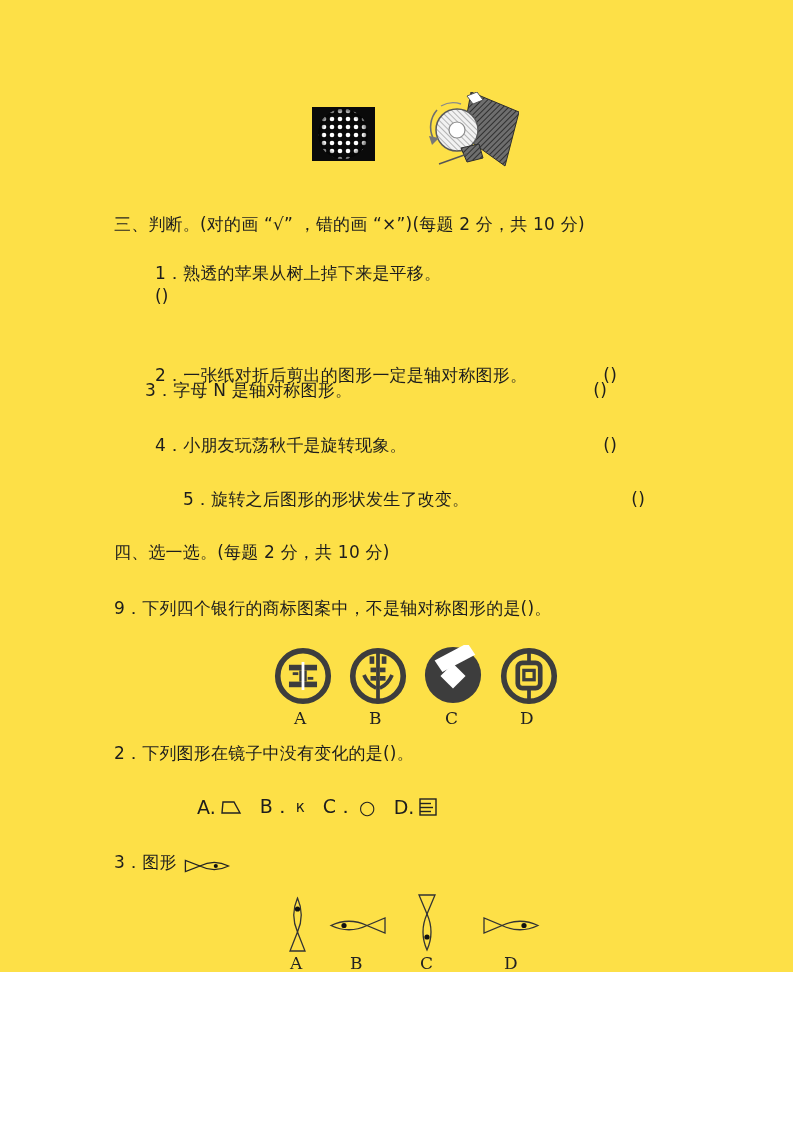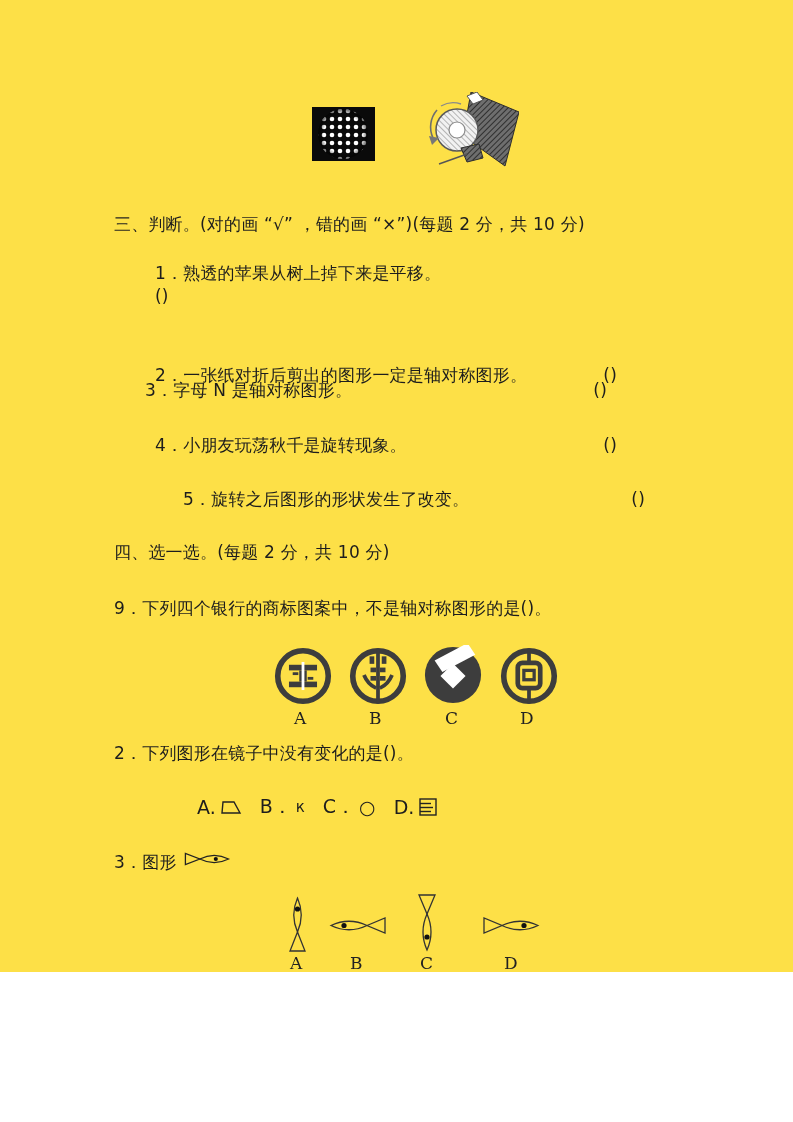--- a/index.html
+++ b/index.html
@@ -7,21 +7,21 @@
     position:relative;width:793px;height:972px;background:#fde047;
     font-family:"DejaVu Sans","Liberation Sans",sans-serif;
     color:#1d1d1d;overflow:hidden;
   }
   .abs{position:absolute;}
   .t{font-size:17px;line-height:1.35;letter-spacing:0.2px;white-space:nowrap;}
   .judge-row{display:flex;justify-content:space-between;align-items:flex-start;}
   .serifL{font-family:"DejaVu Serif","Liberation Serif",serif;font-size:17px;color:#222;}
   .optline{display:flex;align-items:center;font-size:19px;gap:4px;}
   .optline .gap{width:10px;display:inline-block;}
-  .q3line{display:flex;align-items:flex-start;gap:6px;}
+  .q3line{display:flex;align-items:flex-end;gap:6px;}
   svg{display:block;}
 </style>
 </head>
 <body>
 
 <div class="page">
 
   <div class="abs" style="left:312px;top:107px;">
     <svg width="63" height="54" viewBox="0 0 63 54">
       <defs>

